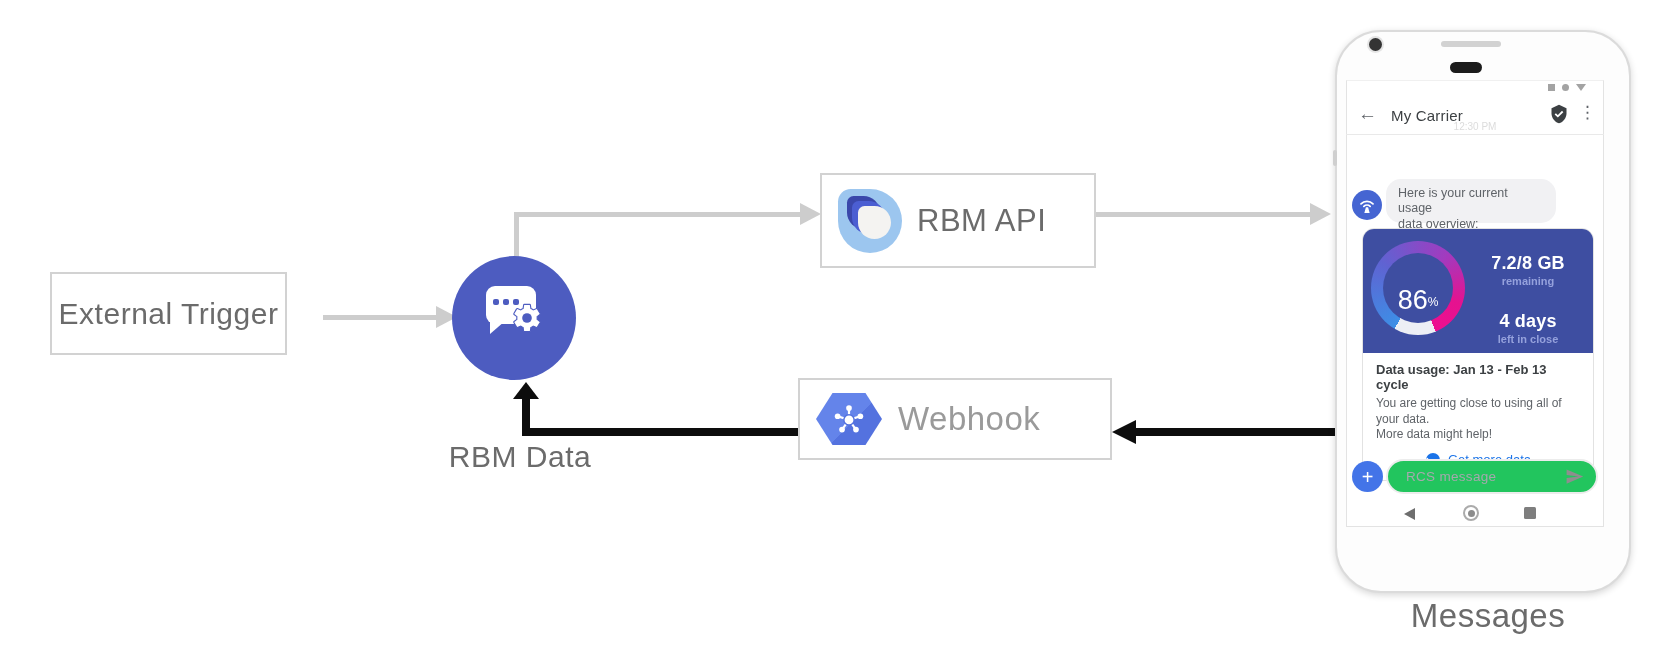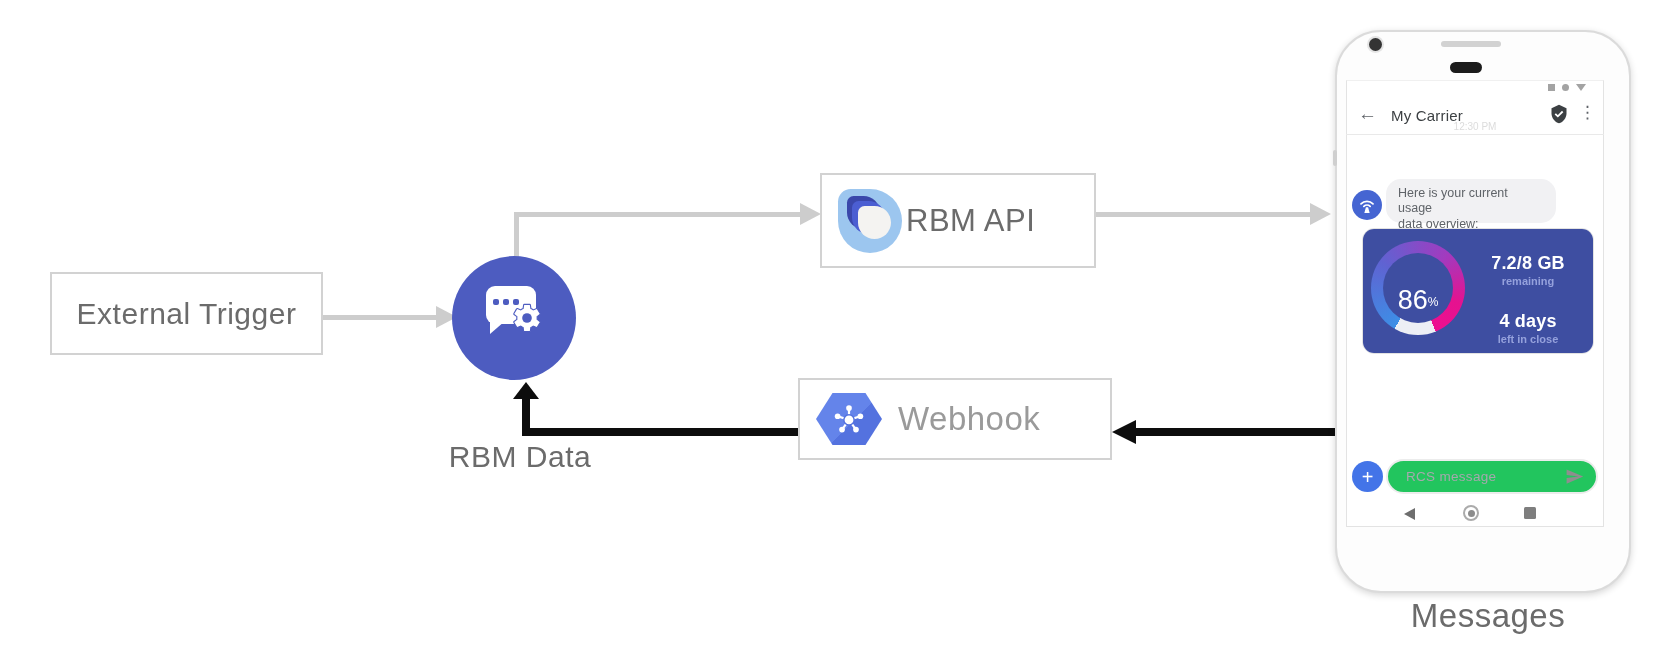--- a/index.html
+++ b/index.html
@@ -3,22 +3,22 @@
 <meta charset="utf-8">
 <style>
   * { margin:0; padding:0; box-sizing:border-box; }
   html,body { background:#fff; }
   body { font-family:"Liberation Sans", sans-serif; }
   #canvas { position:relative; width:1669px; height:652px; background:#fff; overflow:hidden; }
 
   
   .dbox { position:absolute; background:#fff; border:2px solid #D2D2D2; display:flex; align-items:center; }
   .dlabel { color:#6B6B6B; letter-spacing:.5px; font-weight:300; }
-  #box-external { left:50px; top:272px; width:273px; height:83px; justify-content:center; font-size:30px; }
-  #box-rbmapi  { left:820px; top:173px; width:276px; height:95px; padding-left:16px; gap:4px; font-size:31px; }
+  #box-external { left:50px; top:272px; width:237px; height:83px; justify-content:center; font-size:30px; }
+  #box-rbmapi  { left:820px; top:173px; width:276px; height:95px; padding-left:16px; gap:15px; font-size:31px; }
   #box-webhook { left:798px; top:378px; width:314px; height:82px; padding-left:16px; gap:16px; font-size:33px; }
   #box-webhook .dlabel { color:#9A9A9A; }
   #lbl-agent    { position:absolute; left:414px; top:440px; width:212px; text-align:center; font-size:30px; color:#6B6B6B; letter-spacing:.5px; }
   #lbl-messages { position:absolute; left:1383px; top:597px; width:210px; text-align:center; font-size:33px; color:#6B6B6B; letter-spacing:.5px; }
 
   
   .hline, .vline { position:absolute; }
   .gray { background:#CDCDCD; }
   .black { background:#0D0D0D; }
   .head-right { position:absolute; width:0; height:0; border-top:11px solid transparent; border-bottom:11px solid transparent; border-left:21px solid #CDCDCD; }
@@ -222,20 +222,32 @@
         </div>
       </div>
       <div id="card-stats">
         <div class="stat-v">7.2/8 GB</div>
         <div class="stat-l">remaining</div>
         <div class="stat-gap"></div>
         <div class="stat-v">4 days</div>
         <div class="stat-l">left in close</div>
       </div>
     </div>
+    <div id="card-body">
+      <div id="card-title">Data usage: Jan 13 - Feb 13 cycle</div>
+      <div class="card-line" style="margin-top:4px;">You are getting close to using all of your data.</div>
+      <div class="card-line">More data might help!</div>
+      <div id="card-action">
+        <svg width="16" height="16" viewBox="0 0 24 24">
+          <circle cx="12" cy="12" r="10.5" fill="#1A73E8"></circle>
+          <path d="M3.6 10.2 A8.8 8.8 0 0 0 12 21" fill="none" stroke="#fff" stroke-width="2.8" stroke-linecap="round"></path>
+        </svg>
+        <span>Get more data</span>
+      </div>
+    </div>
   </div>
 
   <div id="plus-btn">
     <span>+</span>
   </div>
   <div id="composer">
     <input type="text" readonly="" placeholder="RCS message" style="">
     <svg width="19" height="19" viewBox="0 0 24 24">
       <path d="M2,21 L23,12 L2,3 L2,10 L17,12 L2,14 Z" fill="#8E8E8E"></path>
     </svg>

